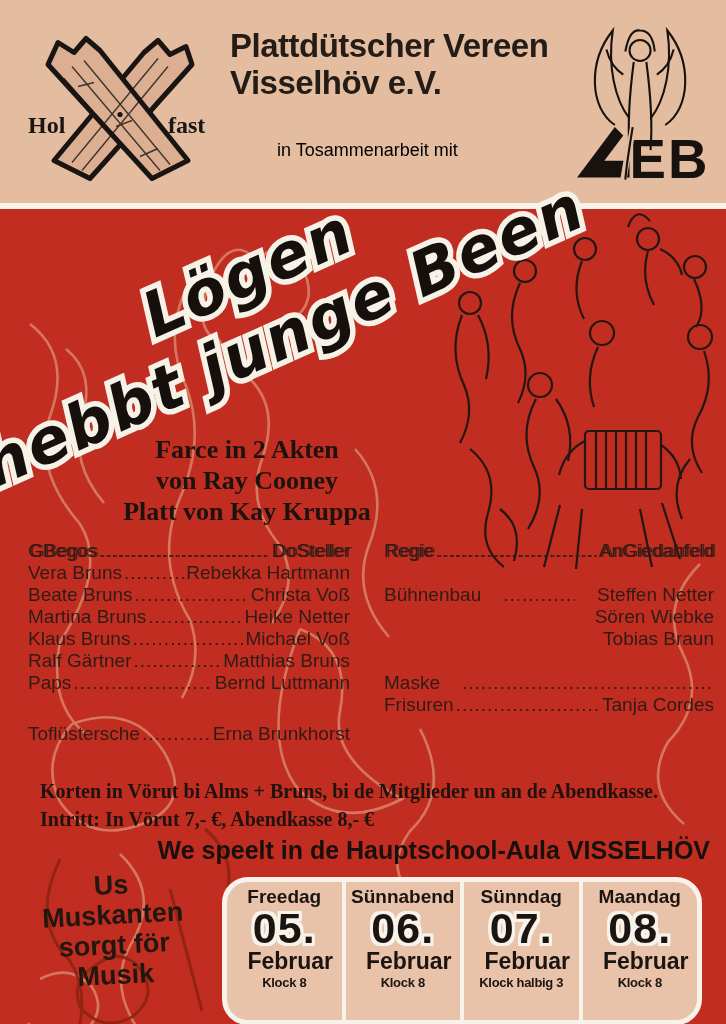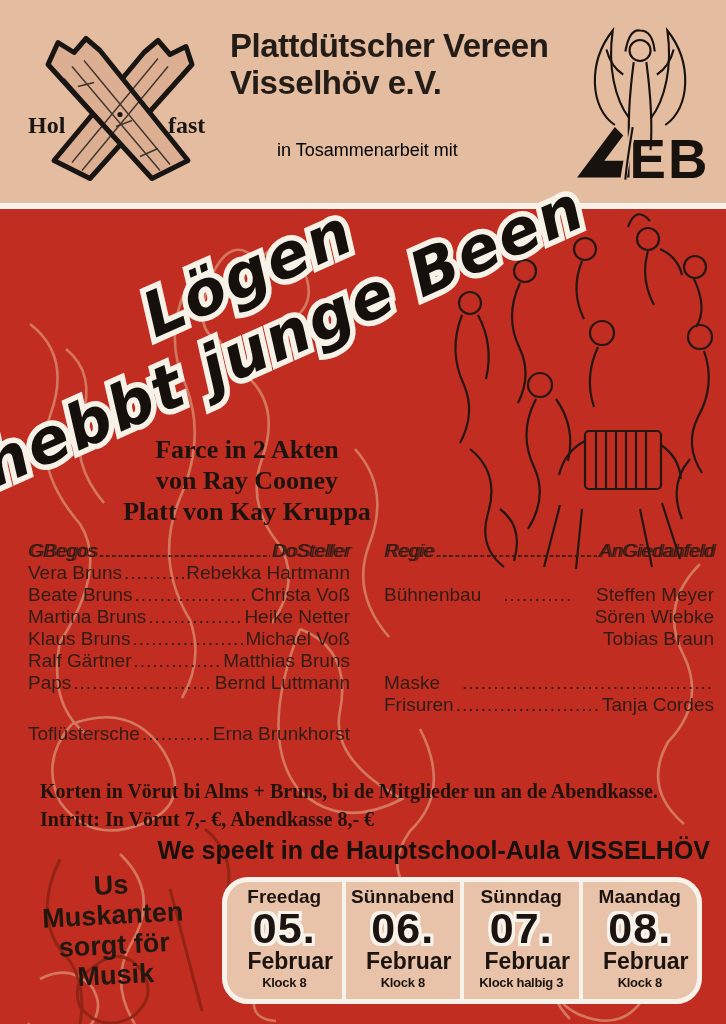--- a/index.html
+++ b/index.html
@@ -38,35 +38,35 @@
 
   
   .cast-col{position:absolute;color:#2f1c15;font-size:19px;}
   .cast-left{left:28px;top:540px;width:322px;}
   .cast-right{left:384px;top:540px;width:330px;}
   .cast-row{display:flex;align-items:baseline;line-height:22px;white-space:nowrap;}
   .cast-row .leader{flex:1;overflow:hidden;letter-spacing:1px;margin:0 2px;}
   .cast-row .actor{}
   .cast-row.actor-only{justify-content:flex-end;}
   .gap28{margin-top:29px;} .gap22{margin-top:22px;gap:20px;}
-  .doubled{text-shadow:2px 0 0 rgba(47,28,21,.8);font-style:italic;}
+  .doubled{text-shadow:2px 0 0 rgba(47,28,21,.8);}
 
   
   .tickets{position:absolute;left:40px;top:777px;width:660px;
            font-family:"Liberation Serif",serif;font-weight:bold;
            font-size:20px;line-height:28px;color:#20120c;}
   .venue{position:absolute;right:16px;top:836px;width:600px;text-align:right;
          font-weight:bold;font-size:25px;color:#17100c;}
 
   
   .music{position:absolute;left:16px;top:870px;width:195px;text-align:center;
          transform:rotate(-3deg);font-weight:bold;font-size:27px;line-height:30px;color:#20170f;}
 
   
-  .dates{position:absolute;left:222px;top:877px;width:480px;height:127px;
+  .dates{position:absolute;left:222px;top:877px;width:480px;height:148px;
          box-sizing:border-box;background:#e9c3a9;border:5px solid #f8f3ea;
          border-radius:26px;display:flex;overflow:hidden;color:#1c1410;}
   .date-col{flex:1;text-align:center;padding-top:4px;}
   .date-col + .date-col{border-left:4px solid #f8f3ea;}
   .d-day{font-weight:bold;font-size:19px;line-height:21px;}
   .d-num{font-weight:bold;font-size:43px;line-height:42px;letter-spacing:1px;
          text-shadow:-3px -3px 0 #f8f3ea,3px -3px 0 #f8f3ea,-3px 3px 0 #f8f3ea,
                       3px 3px 0 #f8f3ea,0 -3px 0 #f8f3ea,0 3px 0 #f8f3ea,
                      -3px 0 0 #f8f3ea,3px 0 0 #f8f3ea;}
   .d-month{font-weight:bold;font-size:23px;line-height:24px;margin-left:12px;}
@@ -248,21 +248,21 @@
 
   <div class="cast-col cast-right">
     <div class="cast-row doubled">
       <span class="role">Regie</span>
       <span class="leader">........................................................................................................</span>
       <span class="actor">AnGiedahfeld</span>
     </div>
     <div class="cast-row gap22">
       <span class="role">Bühnenbau</span>
       <span class="leader">........................................................................................................</span>
-      <span class="actor">Steffen Meyer</span>
+      <span class="actor">Steffen Netter</span>
     </div>
     <div class="cast-row actor-only">
       <span class="actor">Sören Wiebke</span>
     </div>
     <div class="cast-row actor-only">
       <span class="actor">Tobias Braun</span>
     </div>
     <div class="cast-row gap22">
       <span class="role">Maske</span>
       <span class="leader">........................................................................................................</span>

